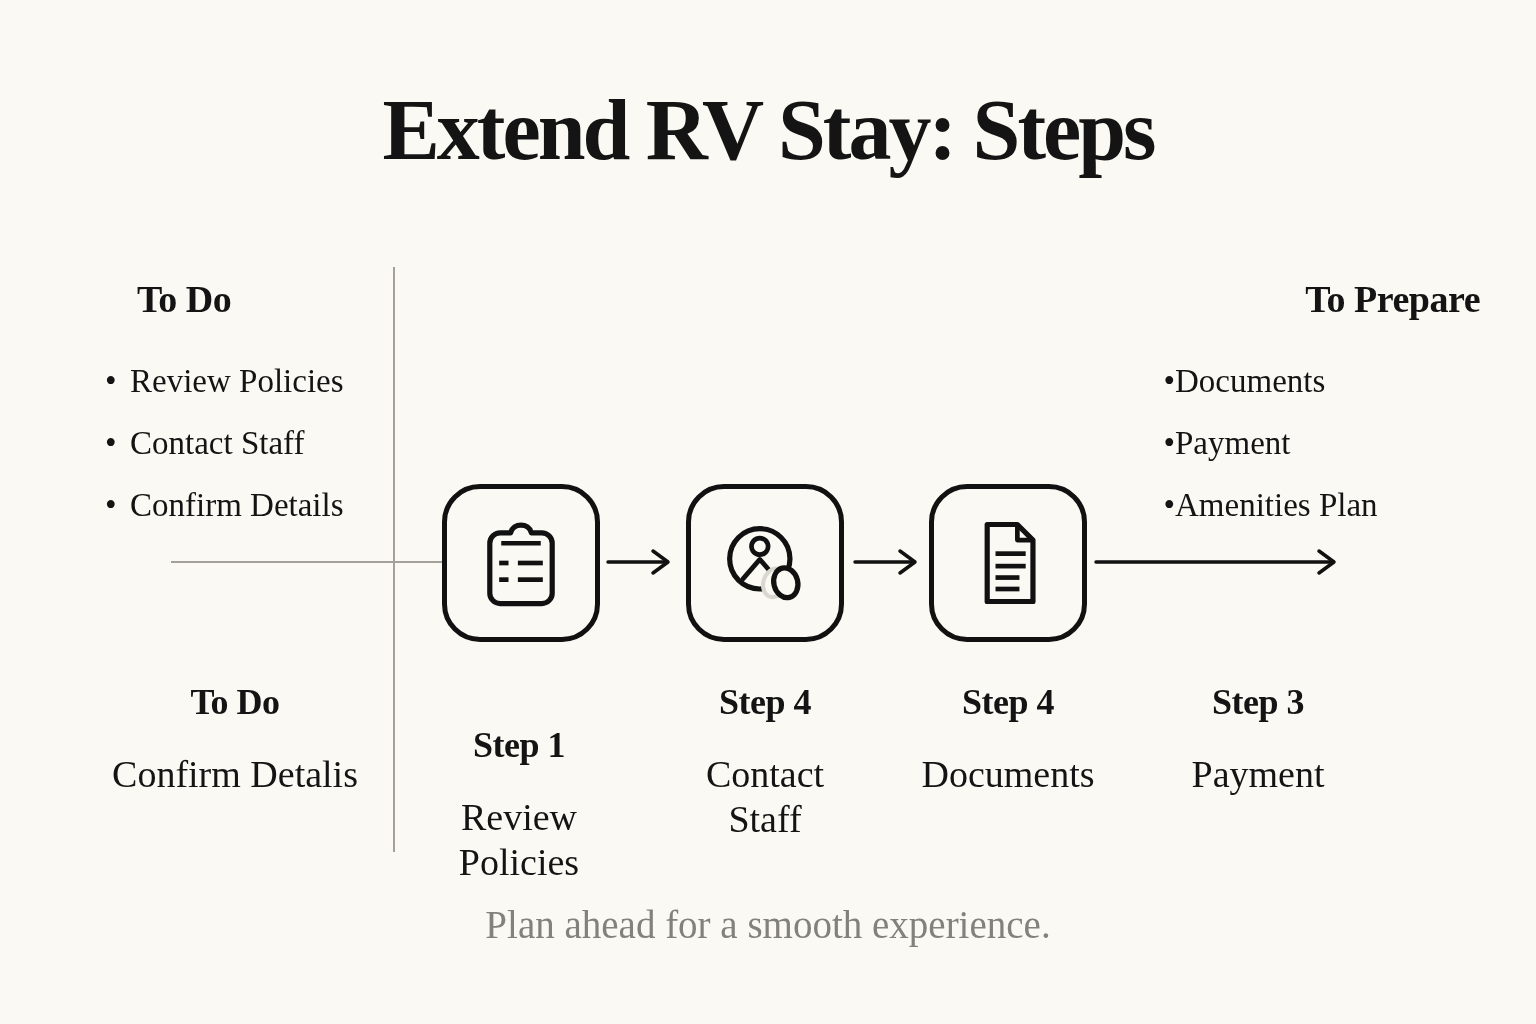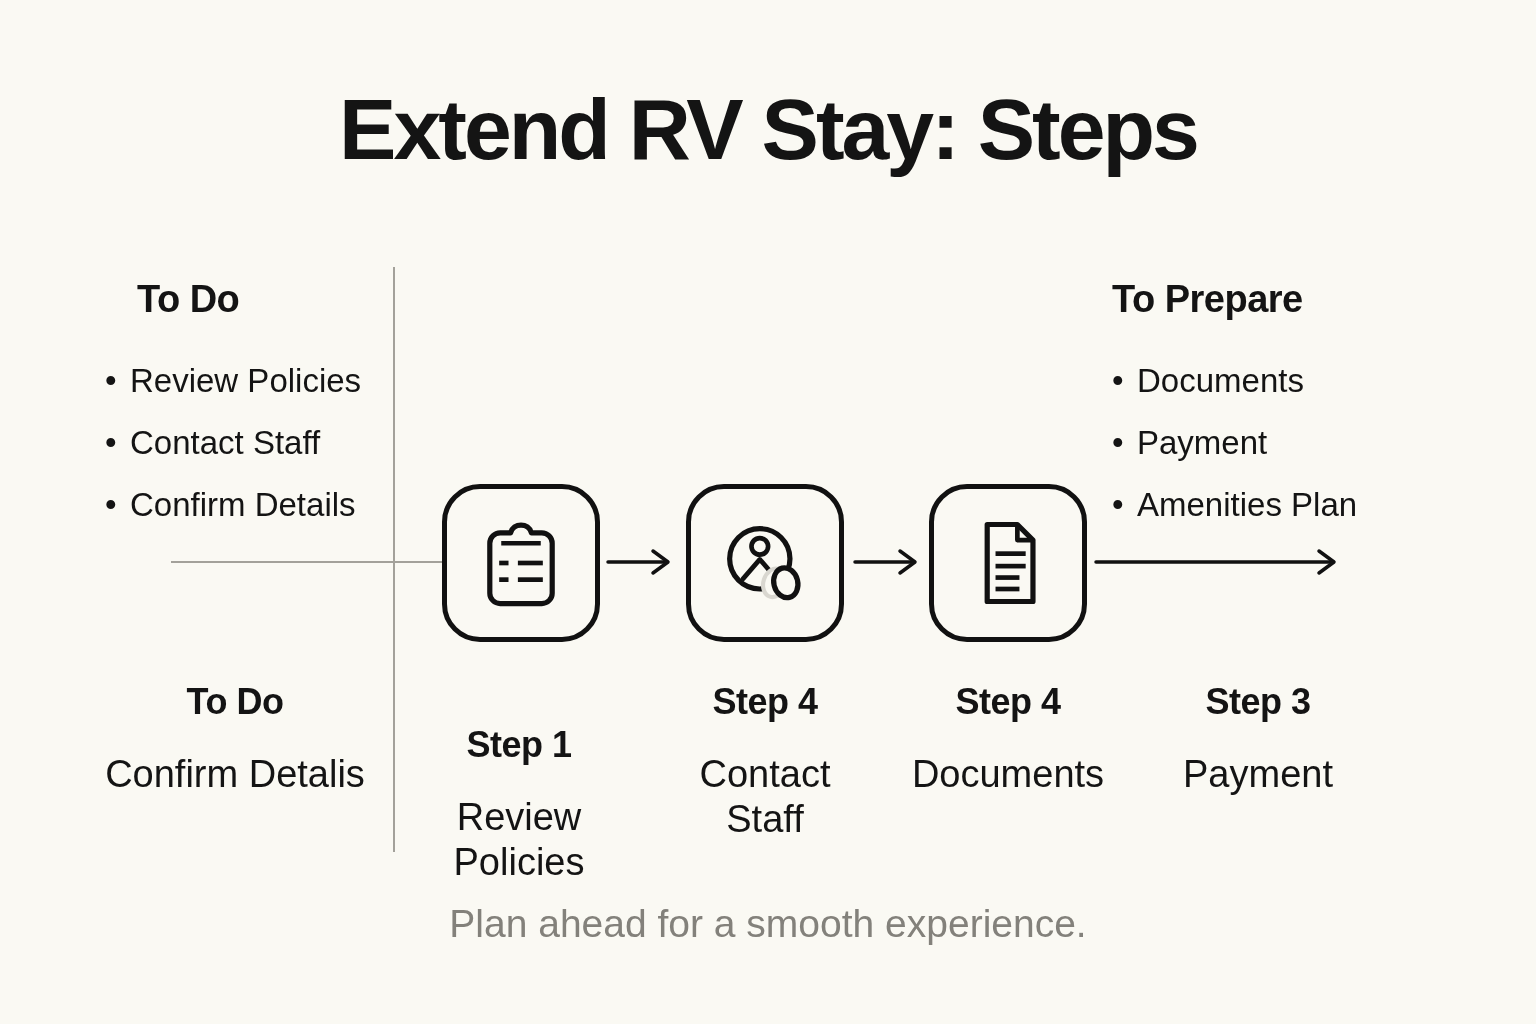--- a/index.html
+++ b/index.html
@@ -1,29 +1,29 @@
 <!DOCTYPE html>
 <html><head>
 <meta charset="utf-8">
 <style>
   html,body{margin:0;padding:0;background:#FAF9F3;}
   #canvas{
     position:relative;width:1536px;height:1024px;overflow:hidden;
     background:#FAF9F3;color:#141414;
-    font-family:Liberation Sans, sans-serif;
+    font-family:Liberation Serif, serif;
   }
   .title{
     position:absolute;top:80px;left:0;width:100%;margin:0;
     text-align:center;font-size:86px;font-weight:700;letter-spacing:-3px;
     color:#141414;
   }
   
   .panel{position:absolute;top:276px;}
   .panel-left{left:105px;width:330px;}
-  .panel-right{left:1112px;width:330px;}
+  .panel-right{left:1150px;width:330px;text-align:right;}
   .panel h2{margin:0;font-size:38px;font-weight:700;line-height:46px;letter-spacing:-0.5px;}
   .panel-left h2{padding-left:32px;}
   .panel ul{list-style:none;margin:28px 0 0 0;padding:0;}
   .panel li{font-size:33px;line-height:62px;white-space:nowrap;display:flex;align-items:center;}
   .panel li::before{content:"\2022";display:inline-block;width:25px;font-size:33px;}
   
   .vline{position:absolute;left:393px;top:267px;width:2px;height:585px;background:#A3A19A;}
   .hline{position:absolute;left:171px;top:561px;width:272px;height:2px;background:#A3A19A;}
   
   .icon-box{

